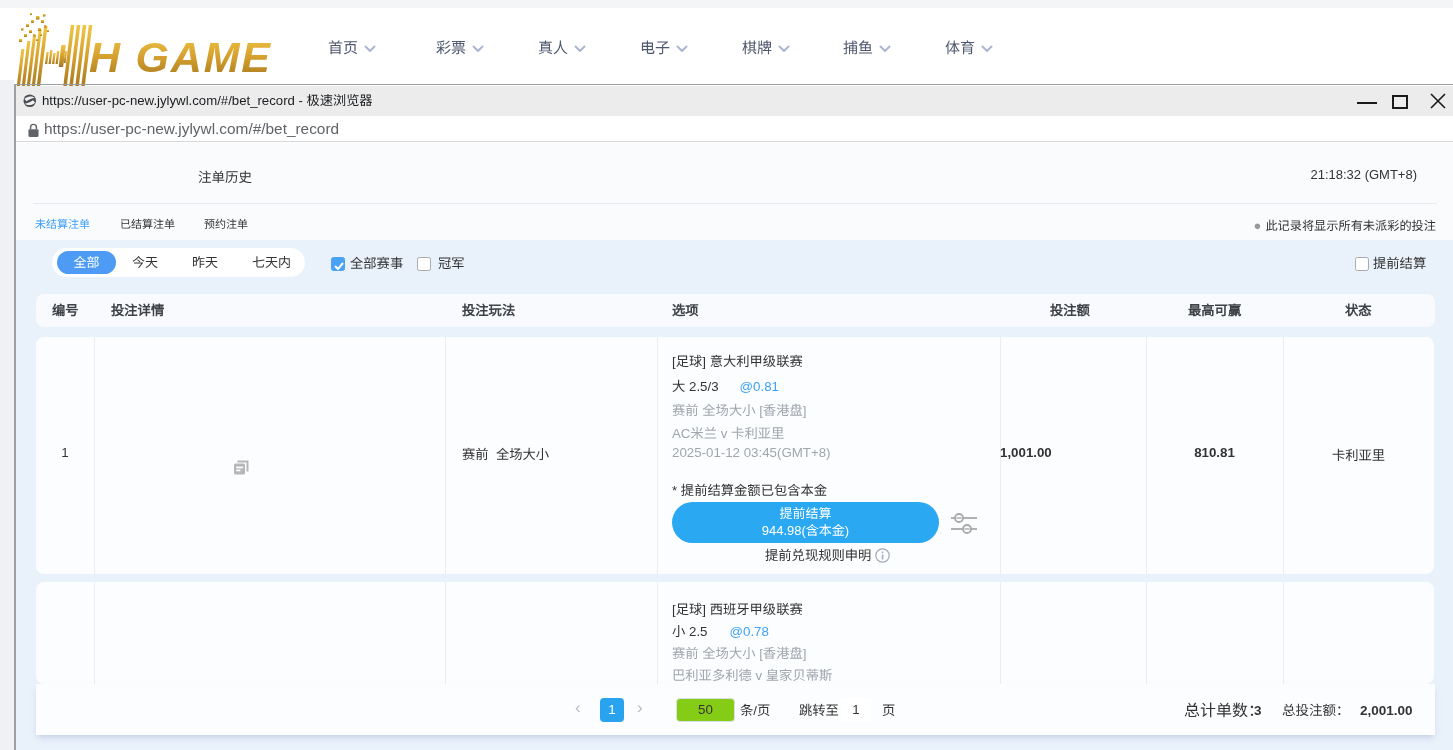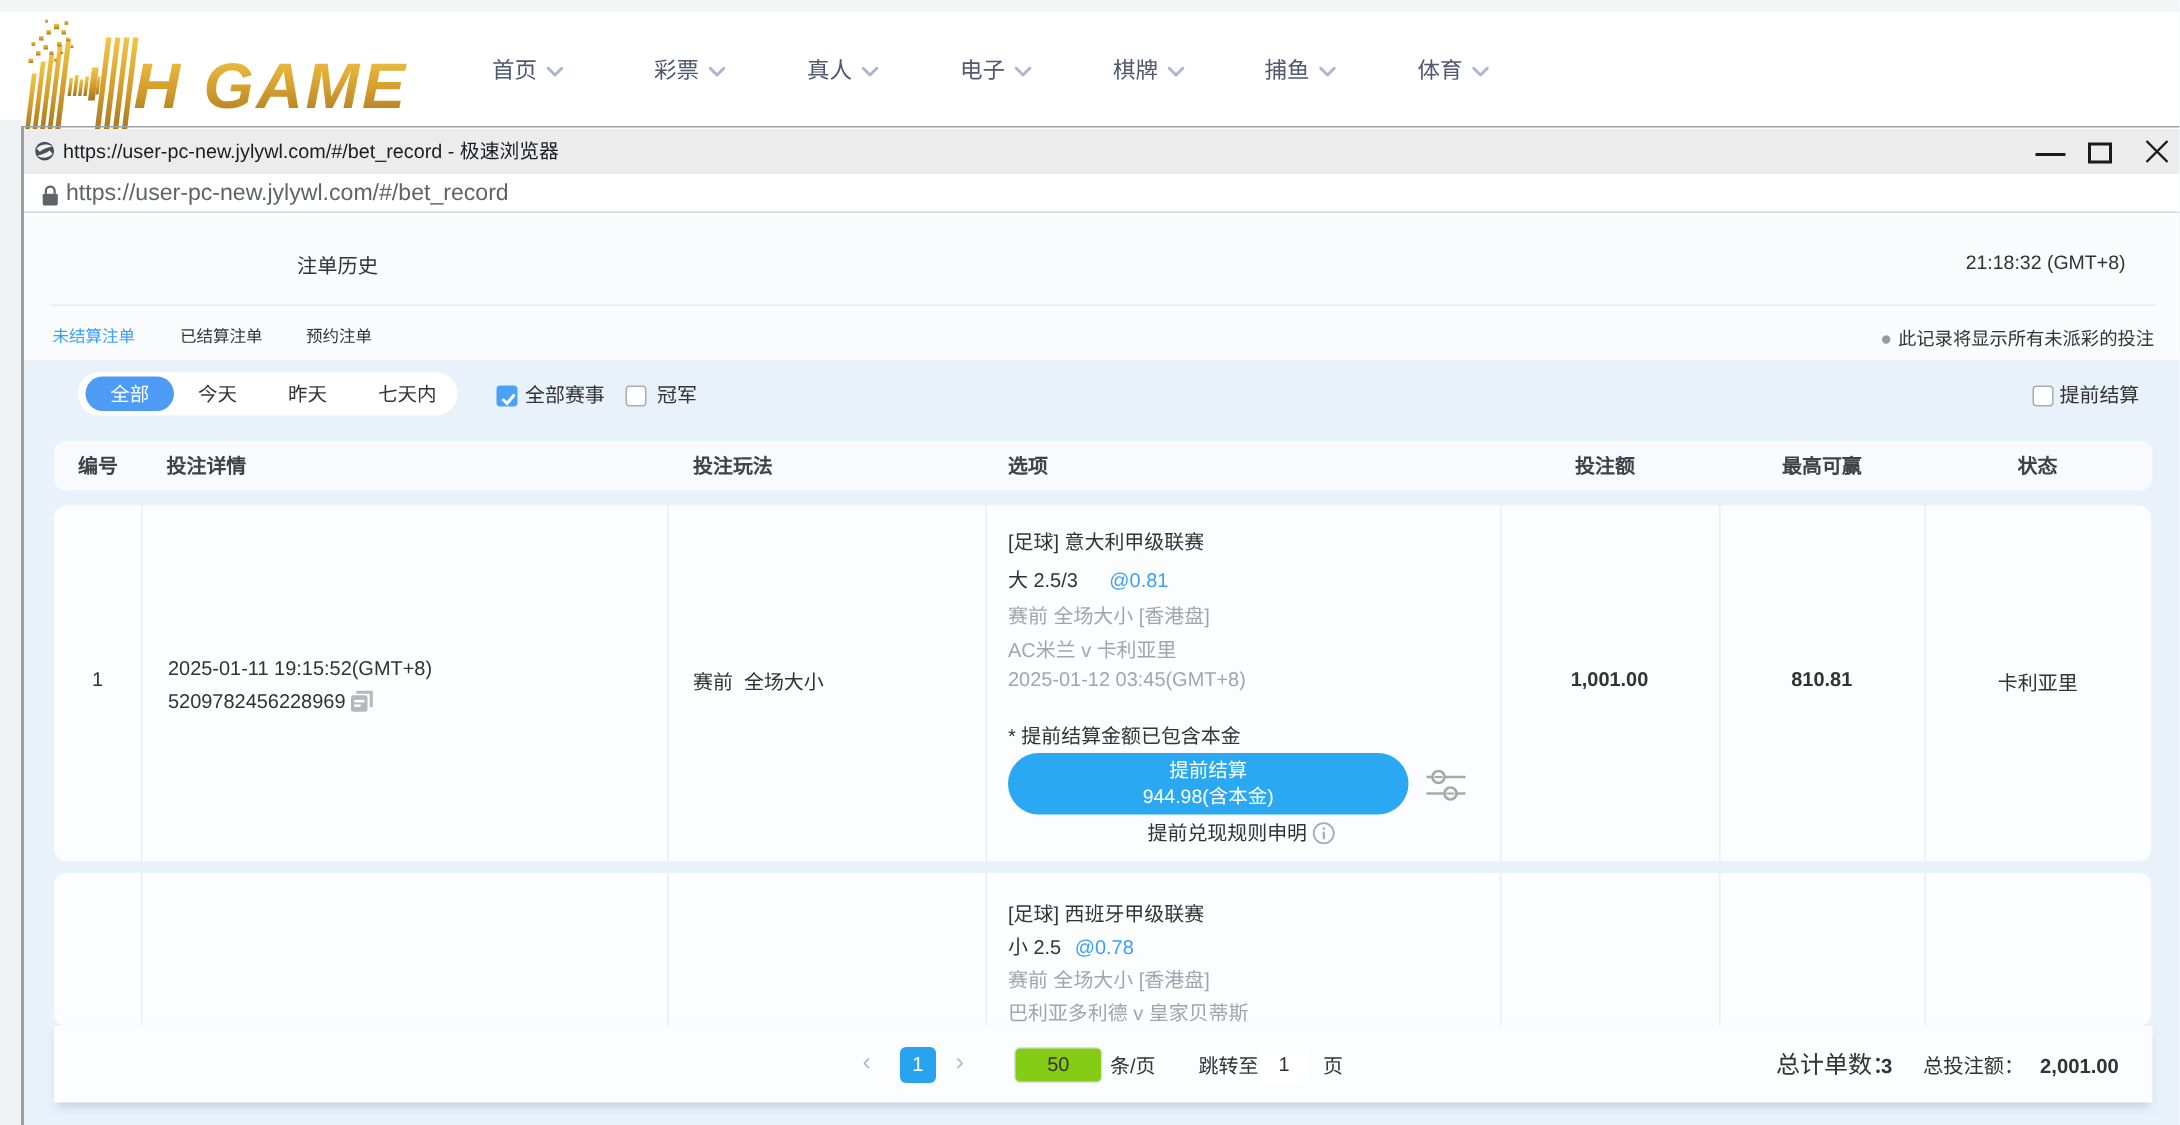--- a/index.html
+++ b/index.html
@@ -194,21 +194,20 @@
 <div class="th" style="left:1345px">状态</div>
 
 <div class="card" style="top:337px;height:237px">
   <div class="vline v1"></div>
     <div class="vline v2"></div>
     <div class="vline v3"></div>
   <div class="vline v4"></div>
     <div class="vline v5"></div>
     <div class="vline v6"></div>
   <div class="abs f13 c333" style="left:0;top:108px;width:58px;text-align:center">1</div>
-  <div class="abs f13 c333" style="left:76px;top:98px;line-height:22px">2025-01-11 19:15:52(GMT+8)<br>5209782456228969</div>
   <svg class="abs" style="left:197px;top:121px" width="18" height="17" viewBox="0 0 18 17">
     <path d="M4.5 3.5 H14.5 V13.5" fill="none" stroke="#b5b7ba" stroke-width="2"></path>
     <rect x="1" y="5.5" width="11" height="11" rx="1.5" fill="#b5b7ba"></rect>
     <rect x="3.2" y="8.6" width="6.8" height="1.7" fill="#fff"></rect>
     <rect x="3.2" y="11.6" width="4.2" height="1.7" fill="#fff"></rect>
   </svg>
   <div class="abs f13 c333" style="left:426px;top:107px">赛前&nbsp;&nbsp;全场大小</div>
   <div class="abs f13 c333" style="left:636px;top:14px">[足球] 意大利甲级联赛</div>
   <div class="abs f13 c333" style="left:636px;top:39px">大 2.5/3<span class="cblue" style="margin-left:21px">@0.81</span></div>
   <div class="abs f13 cgray" style="left:636px;top:63px">赛前 全场大小 [香港盘]</div>
@@ -222,33 +221,33 @@
     <line x1="6.4" y1="10" x2="11.6" y2="10" stroke="#a8a8a8" stroke-width="1.4"></line>
     <line x1="1" y1="21" x2="27" y2="21" stroke="#a8a8a8" stroke-width="1.8"></line>
     <circle cx="17" cy="21" r="4" fill="#fff" stroke="#a8a8a8" stroke-width="1.8"></circle>
     <line x1="14.4" y1="21" x2="19.6" y2="21" stroke="#a8a8a8" stroke-width="1.4"></line>
   </svg>
   <div class="abs f13 c333" style="left:729px;top:208px">提前兑现规则申明 <svg width="15" height="15" viewBox="0 0 15 15" style="vertical-align:-3px">
         <circle cx="7.5" cy="7.5" r="6.7" fill="none" stroke="#a3aab8" stroke-width="1.2"></circle>
         <rect x="6.8" y="6.5" width="1.5" height="5" fill="#a3aab8"></rect>
         <rect x="6.8" y="3.6" width="1.5" height="1.6" fill="#a3aab8"></rect>
       </svg></div>
-  <div class="abs c333" style="left:964px;top:108px;width:146px;text-align:center;font-size:13.3px;font-weight:bold">1,001.00</div>
+  <div class="abs c333" style="left:964px;top:108px;width:146px;text-align:left;font-size:13.3px;font-weight:bold">1,001.00</div>
   <div class="abs c333" style="left:1110px;top:108px;width:137px;text-align:center;font-size:13.3px;font-weight:bold">810.81</div>
   <div class="abs f13 c333" style="left:1247px;top:108px;width:151px;text-align:center">卡利亚里</div>
 </div>
 <div class="card" style="top:582px;height:102px">
   <div class="vline v1"></div>
     <div class="vline v2"></div>
     <div class="vline v3"></div>
   <div class="vline v4"></div>
     <div class="vline v5"></div>
     <div class="vline v6"></div>
   <div class="abs f13 c333" style="left:636px;top:17px">[足球] 西班牙甲级联赛</div>
-  <div class="abs f13 c333" style="left:636px;top:39px">小 2.5<span class="cblue" style="margin-left:9px">@0.78</span></div>
+  <div class="abs f13 c333" style="left:636px;top:39px">小 2.5<span class="cblue" style="margin-left:22px">@0.78</span></div>
   <div class="abs f13 cgray" style="left:636px;top:61px">赛前 全场大小 [香港盘]</div>
   <div class="abs f13 cgray" style="left:636px;top:83px">巴利亚多利德 v 皇家贝蒂斯</div>
 </div>
 
 <div class="abs" id="pagebar">
   <div style="left:539px;top:14px;color:#b6bcc6;font-size:17px">‹</div>
   <div style="left:564px;top:14px;width:24px;height:24px;border-radius:4px;background:#2aa3ef;color:#fff;font-size:13.5px;text-align:center;line-height:24px">1</div>
   <div style="left:601px;top:14px;color:#b6bcc6;font-size:17px">›</div>
   <div style="left:640px;top:14px;width:59px;height:24px;border:1px solid #dcdfe6;border-radius:4px;background:#84cc16;text-align:center;line-height:22px;font-size:13.3px;color:#333">50</div>
   <div style="left:704px;top:17px;font-size:13.3px;color:#333">条/页</div>

